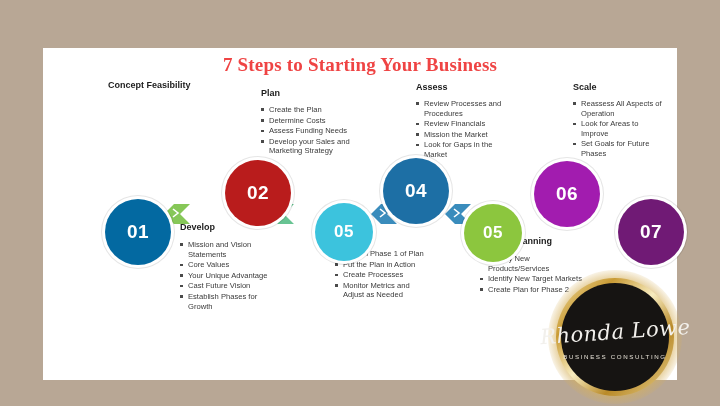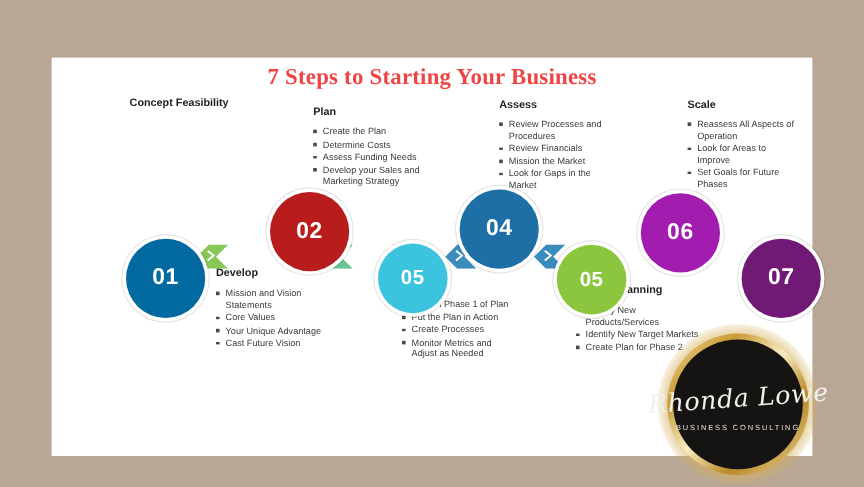--- a/index.html
+++ b/index.html
@@ -164,20 +164,21 @@
       </ul>
     </div>
 
     <div class="col c-develop">
       <h3>Develop</h3>
       <ul>
         <li>Mission and Vision Statements</li>
         <li>Core Values</li>
         <li>Your Unique Advantage</li>
         <li>Cast Future Vision</li>
+        <li>Establish Phases for Growth</li>
       </ul>
     </div>
 
     <div class="col c-execute">
       <h3>Execute</h3>
       <ul>
         <li>Launch Phase 1 of Plan</li>
         <li>Put the Plan in Action</li>
         <li>Create Processes</li>
         <li>Monitor Metrics and Adjust as Needed</li>

